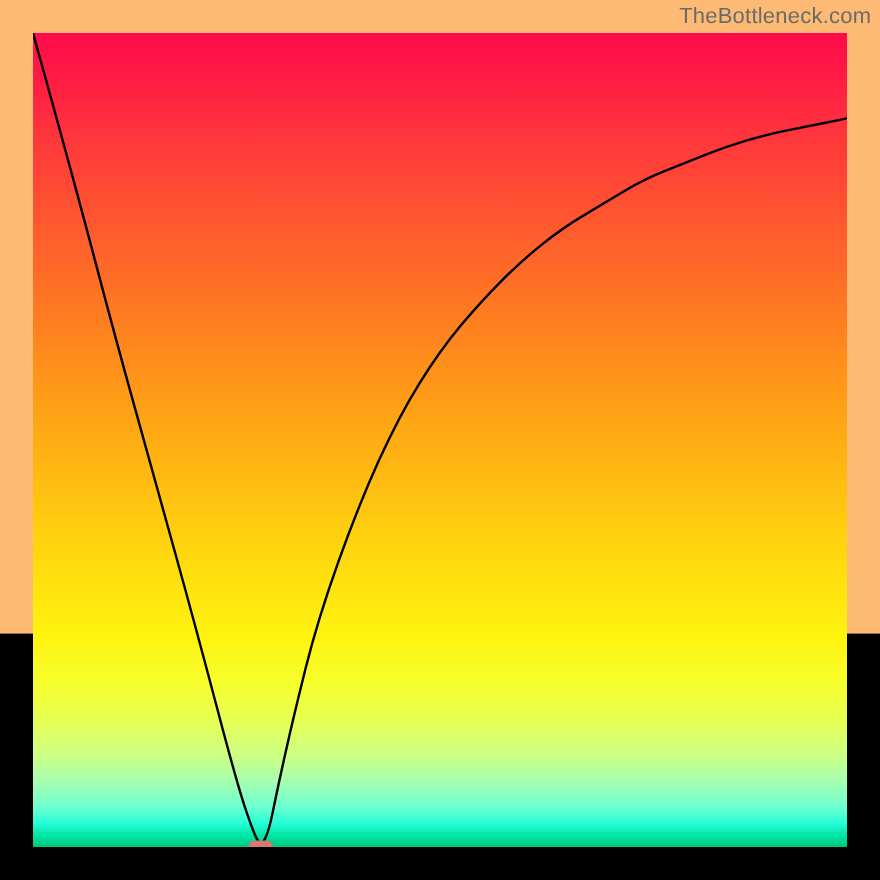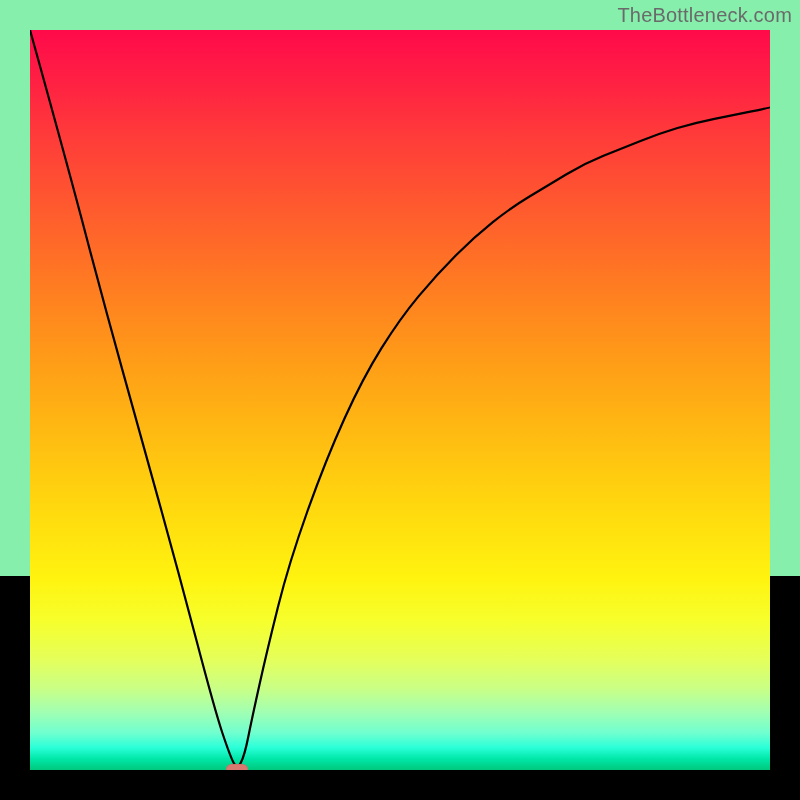--- a/index.html
+++ b/index.html
@@ -8,21 +8,21 @@
     width: 800px;
     height: 800px;
     overflow: hidden;
     background: #000;
     font-family: Arial, Helvetica, sans-serif;
   }
   .frame {
     position: relative;
     width: 800px;
     height: 576px;
-    background: #86efac;
+    background: #fdba74;
   }
   .plot-area {
     position: absolute;
     left: 30px;
     top: 30px;
     width: 740px;
     height: 740px;
     overflow: hidden;
   }
   .gradient {

